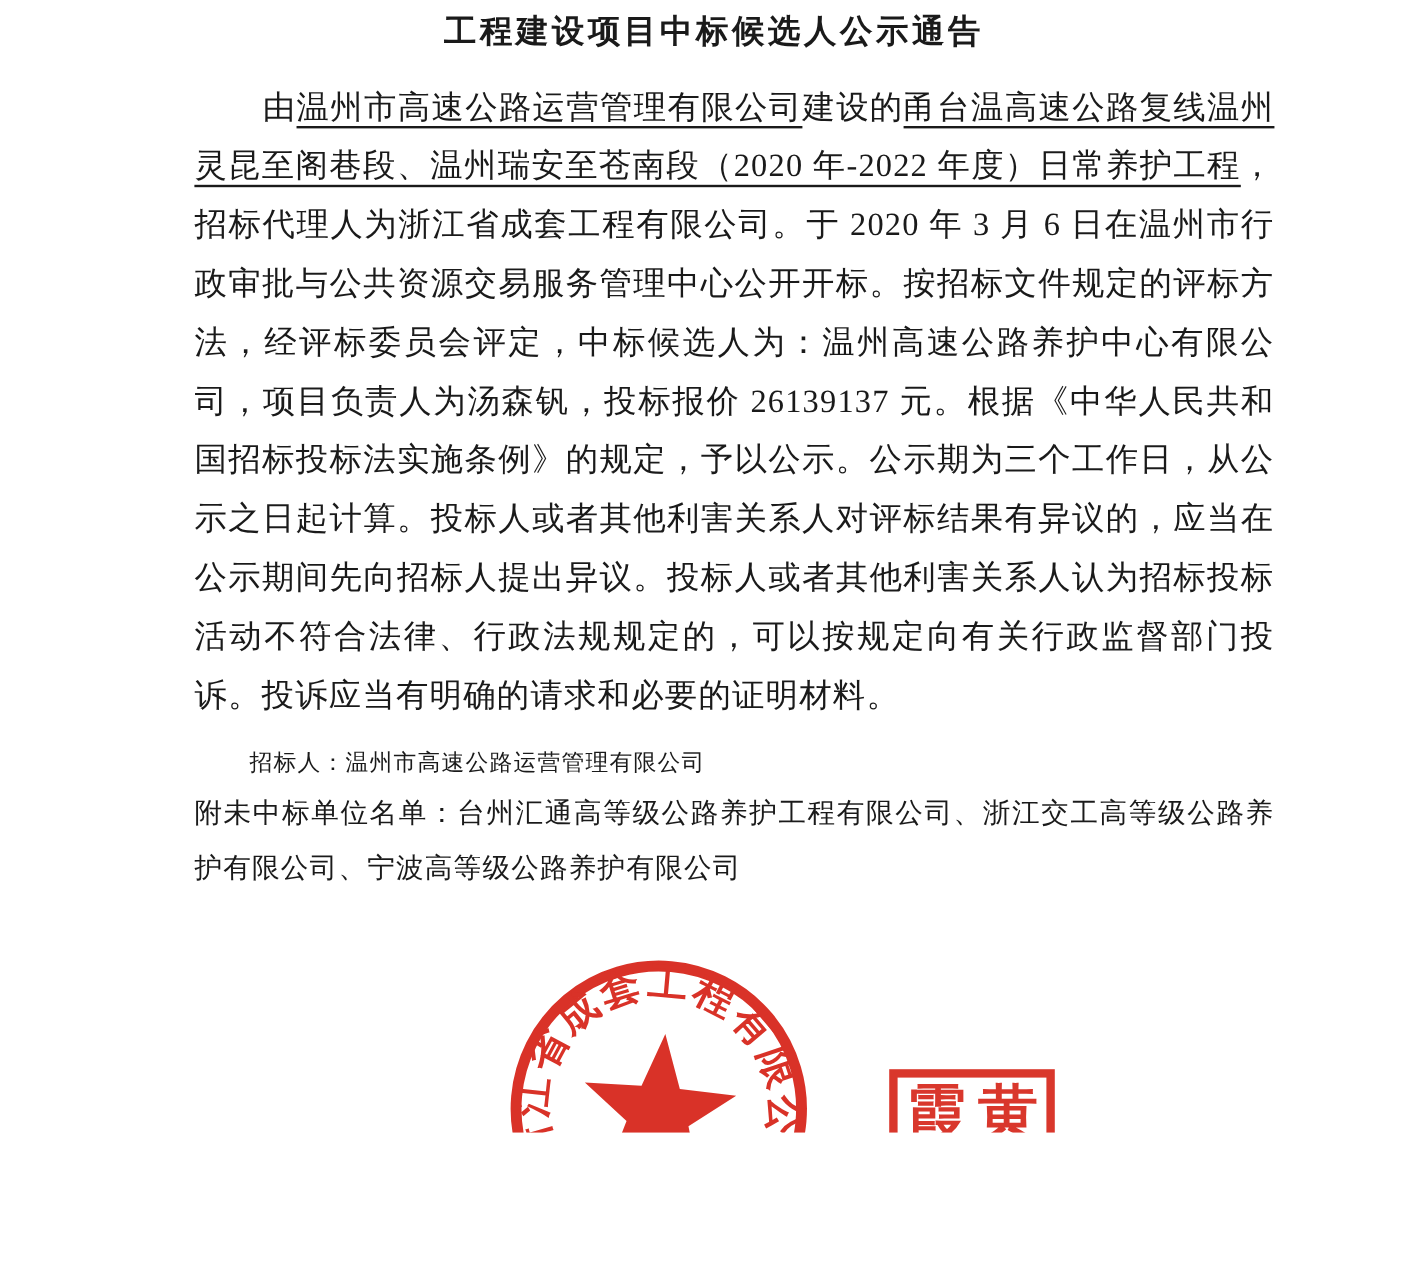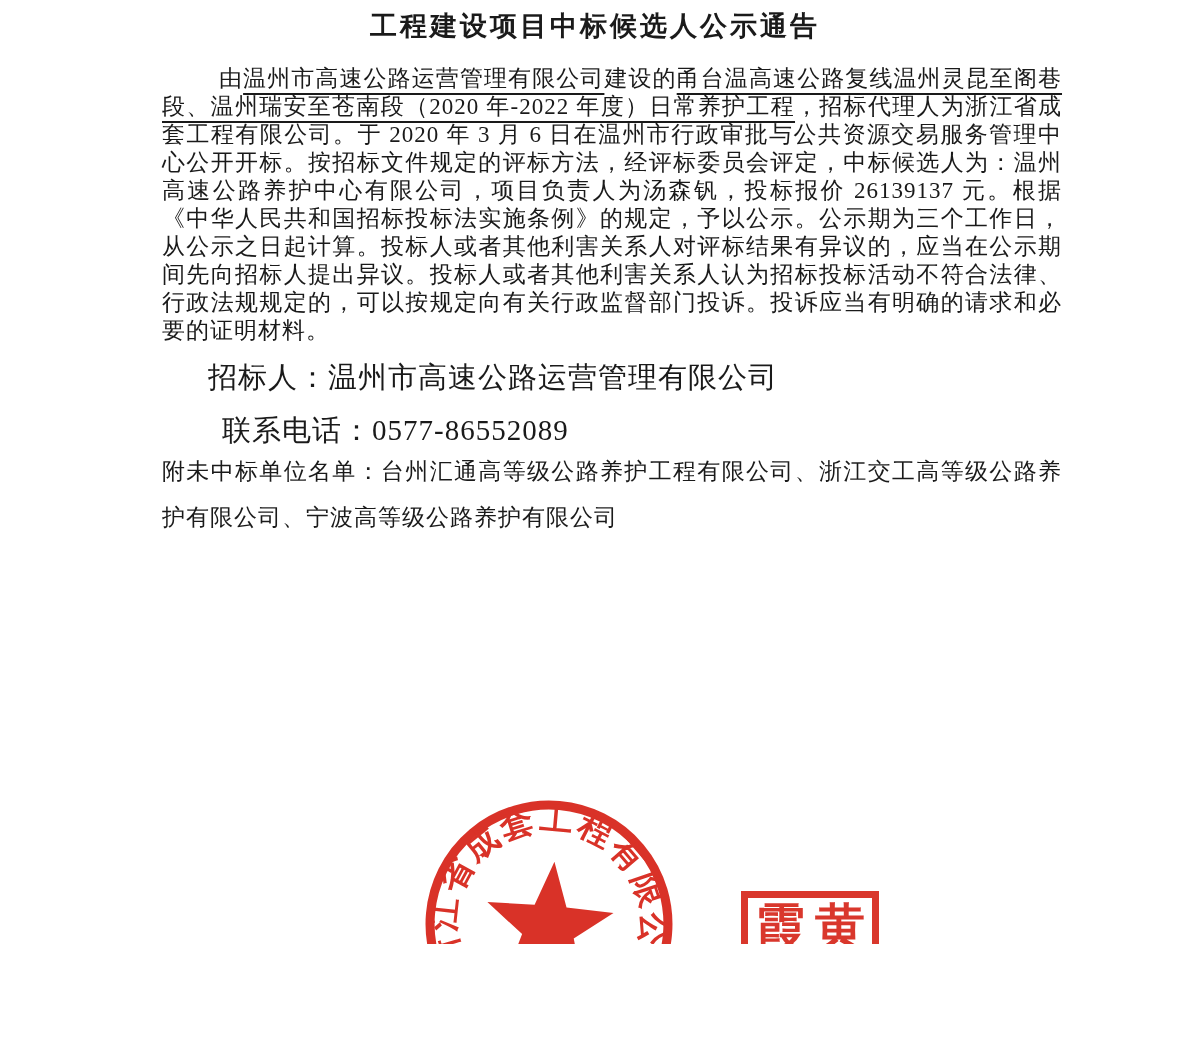--- a/index.html
+++ b/index.html
@@ -15,33 +15,33 @@
   .doc-title {
     padding-top: 8px;
     text-align: center;
     font-size: 27px;
     font-weight: bold;
     letter-spacing: 3px;
   }
   .content { padding: 0 128px 0 162px; }
   .body-para {
     margin: 21px 0 0 0;
-    font-size: 23px;
-    line-height: 28px;
+    font-size: 27px;
+    line-height: 49px;
     letter-spacing: 1px;
     text-align: justify;
     text-indent: 57px;
   }
   .seg-u {
     text-decoration: underline;
     text-underline-offset: 7px;
     text-decoration-thickness: 1.5px;
   }
   .detail-line {
-    font-size: 29px;
+    font-size: 19px;
     line-height: 49px;
     letter-spacing: 1px;
     white-space: nowrap;
   }
   .indent-a { padding-left: 46px; margin-top: 8px; }
   .indent-b { padding-left: 60px; margin-top: 4px; }
   .indent-b2 { padding-left: 60px; }
   .attach-para {
     margin-top: -6px;
     font-size: 23px;
@@ -80,21 +80,20 @@
 
 <div class="page">
 
   <div class="doc-title">工程建设项目中标候选人公示通告</div>
 
   <div class="content">
 
     <p class="body-para"><span>由</span><span class="seg-u">温州市高速公路运营管理有限公司</span><span>建设的</span><span class="seg-u">甬台温高速公路复线温州灵昆至阁巷段、温州瑞安至苍南段（2020 年-2022 年度）日常养护工程</span><span>，招标代理人为浙江省成套工程有限公司。于 2020 年 3 月 6 日在温州市行政审批与公共资源交易服务管理中心公开开标。按招标文件规定的评标方法，经评标委员会评定，中标候选人为：温州高速公路养护中心有限公司，项目负责人为汤森钒，投标报价 26139137 元。根据《中华人民共和国招标投标法实施条例》的规定，予以公示。公示期为三个工作日，从公示之日起计算。投标人或者其他利害关系人对评标结果有异议的，应当在公示期间先向招标人提出异议。投标人或者其他利害关系人认为招标投标活动不符合法律、行政法规规定的，可以按规定向有关行政监督部门投诉。投诉应当有明确的请求和必要的证明材料。</span></p>
 
     <div class="detail-line indent-a">招标人：温州市高速公路运营管理有限公司</div>
-    <div class="detail-line indent-b">联系电话：0577-86552089</div>
 
     <p class="attach-para">附未中标单位名单：台州汇通高等级公路养护工程有限公司、浙江交工高等级公路养护有限公司、宁波高等级公路养护有限公司</p>
 
   </div>
 
   <svg class="company-seal" viewBox="0 0 250 250" xmlns="http://www.w3.org/2000/svg">
     <g transform="rotate(5 125 125)" fill="none">
       <defs>
         <path id="arcTop" d="M 40.7 164.3 A 93 93 0 1 1 209.3 164.3"></path>
         <path id="arcBottom" d="M 32 160 A 100 100 0 0 0 218 160"></path>

